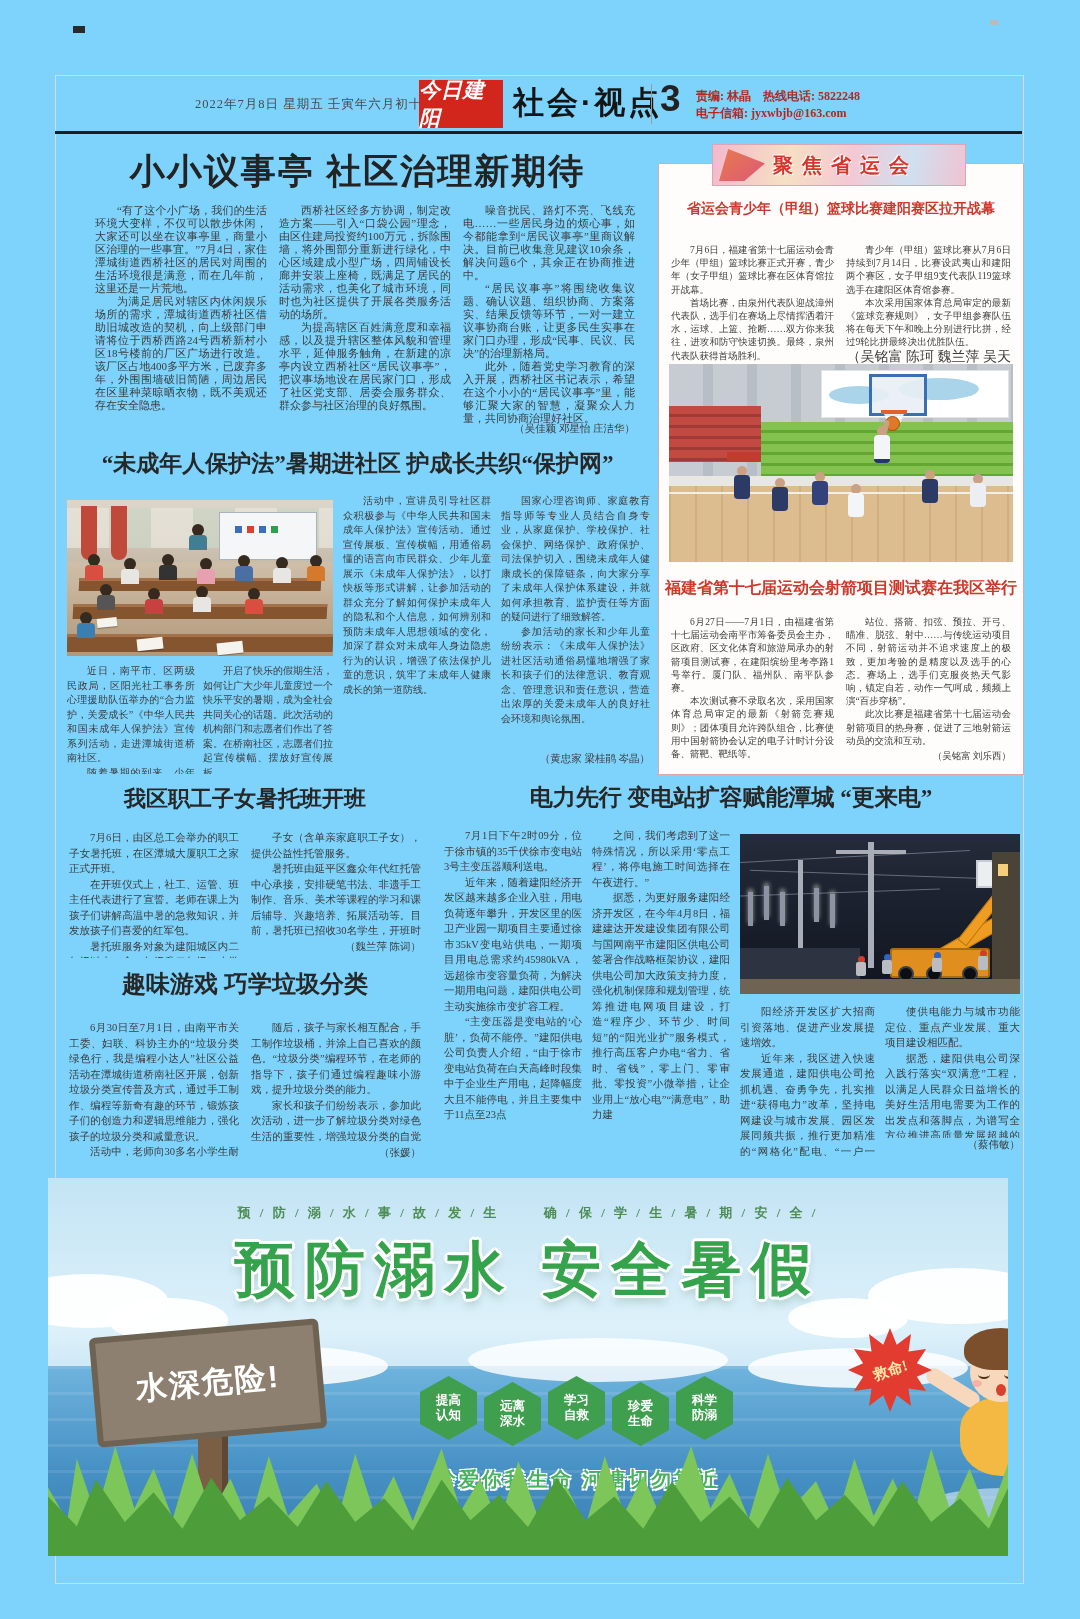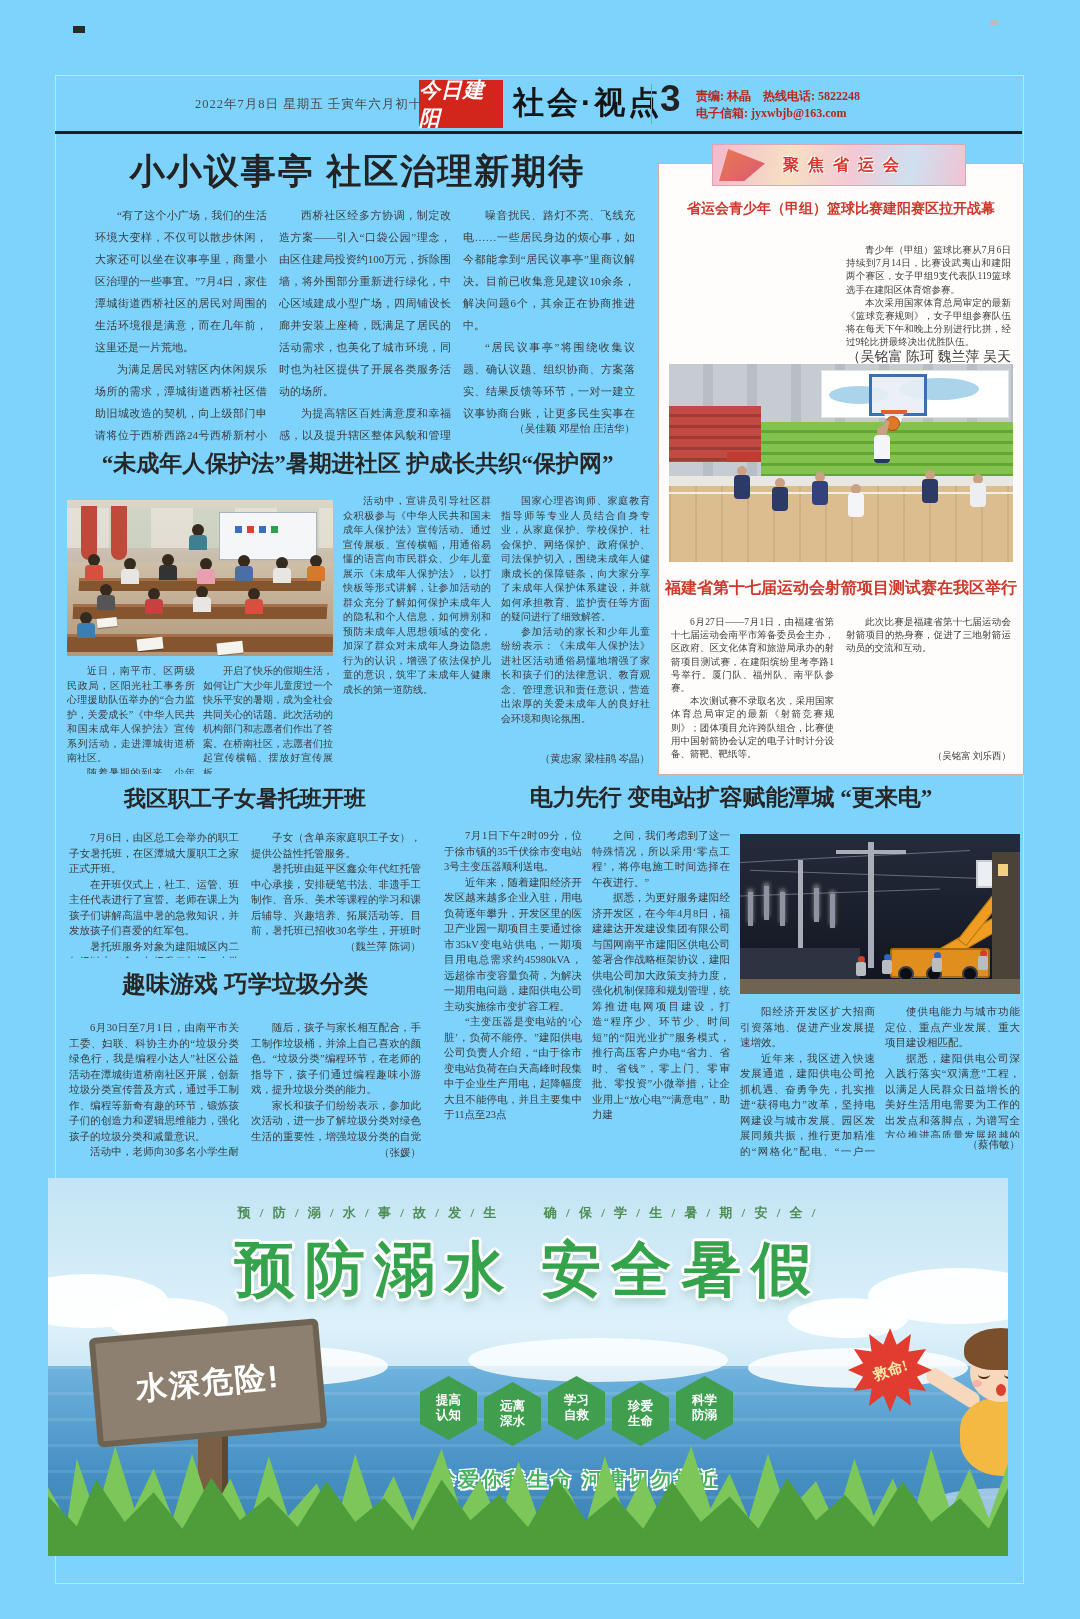--- a/index.html
+++ b/index.html
@@ -16,38 +16,38 @@
         font-size:21px;letter-spacing:1px;font-family:"Liberation Serif",serif;}
   .section{left:513px;top:82px;font-size:31px;font-weight:700;letter-spacing:3px;color:#151515;
         font-family:"Liberation Sans",sans-serif;}
   .hdiv{left:651px;top:84px;width:1px;height:40px;background:#999;}
   .pageno{left:660px;top:78px;font-size:37px;font-weight:700;color:#222;font-family:"Liberation Sans",sans-serif;}
   .edinfo{left:696px;top:88px;font-size:12px;font-weight:700;color:#b5271d;line-height:17px;}
   .blackrule{left:55px;top:131px;width:967px;height:3px;background:#1c1c1c;}
   
   .bt{position:absolute;text-align:justify;overflow:hidden;color:#3c3c3c;}
   .bt p{margin:0;text-indent:2em;}
-  .f11{font-size:11px;line-height:22px;}
+  .f11{font-size:11px;line-height:13px;}
   .f105{font-size:10.5px;line-height:15.5px;}
   .f10{font-size:10px;line-height:14.5px;}
   .f95{font-size:9.5px;line-height:13.2px;}
   .byline{position:absolute;text-align:right;font-size:10.5px;color:#3c3c3c;}
   .hl-sans{position:absolute;width:100%;text-align:center;font-family:"Liberation Sans",sans-serif;
         font-weight:700;color:#232323;letter-spacing:2px;}
   .hl-serif{position:absolute;width:100%;text-align:center;font-family:"Liberation Serif",serif;
         font-weight:700;color:#272727;}
   .hl-red{color:#ce382b;}
   
   .rightbox{left:658px;top:163px;width:364px;height:610px;border:1px solid #dcaaa2;background:#fffdfc;}
   .focusbanner{left:712px;top:144px;width:252px;height:40px;border:1px solid #e0a5b5;
         background:linear-gradient(100deg,#f3b9cd 0%,#f6dfc3 30%,#f3c9d4 55%,#cfe0f0 78%,#f0c3d2 100%);
         display:flex;align-items:center;justify-content:center;}
   .focusbanner .accent{position:absolute;left:6px;top:4px;width:46px;height:32px;
         background:linear-gradient(135deg,#e66a2e,#d43a63);clip-path:polygon(0 100%,20% 0,100% 45%,55% 100%);opacity:.8;}
-  .focustext{position:relative;font-size:16px;font-weight:700;color:#d6352b;letter-spacing:9px;
+  .focustext{position:relative;font-size:20px;font-weight:700;color:#d6352b;letter-spacing:9px;
         text-shadow:1px 1px 0 #fff,-1px -1px 0 #fff;margin-left:13px;}
   
   .banner{left:48px;top:1178px;width:960px;height:378px;overflow:hidden;
         background:linear-gradient(180deg,#c3e4f4 0%,#ddf1fa 40%,#bfe0f2 60%);}
   .sea{position:absolute;left:0;bottom:0;width:100%;height:190px;
         background:linear-gradient(180deg,#6fb4de 0%,#4690c4 55%,#3a7fb3 100%);}
   .sea:after{content:"";position:absolute;inset:0;
         background:repeating-linear-gradient(180deg,rgba(255,255,255,.10) 0 3px,transparent 3px 26px);}
   .cloud{position:absolute;background:#fff;border-radius:50%;opacity:.95;}
   .slogan{position:absolute;left:0;top:26px;width:100%;text-align:center;font-size:13px;
@@ -268,20 +268,24 @@
         <p>随着暑期的到来，少年儿童</p>
       </div>
     <div class="bt f10" style="left:138px;top:216px;width:130px;height:110px;">
         <p>开启了快乐的假期生活，如何让广大少年儿童度过一个快乐平安的暑期，成为全社会共同关心的话题。此次活动的机构部门和志愿者们作出了答案。在桥南社区，志愿者们拉起宣传横幅、摆放好宣传展板。</p>
       </div>
     <div class="byline" style="left:436px;top:304px;width:149px;">（黄忠家 梁桂鹃 岑晶）</div>
   </div>
 
   <div class="abs rightbox">
     <div class="hl-serif hl-red" style="top:36px;font-size:14px;letter-spacing:0;">省运会青少年（甲组）篮球比赛建阳赛区拉开战幕</div>
+    <div class="bt f95" style="left:12px;top:80px;width:163px;height:118px;">
+        <p>7月6日，福建省第十七届运动会青少年（甲组）篮球比赛正式开赛，青少年（女子甲组）篮球比赛在区体育馆拉开战幕。</p>
+        <p>首场比赛，由泉州代表队迎战漳州代表队，选手们在赛场上尽情挥洒着汗水，运球、上篮、抢断……双方你来我往，进攻和防守快速切换。最终，泉州代表队获得首场胜利。</p>
+      </div>
     <div class="bt f95" style="left:187px;top:80px;width:165px;height:104px;">
         <p>青少年（甲组）篮球比赛从7月6日持续到7月14日，比赛设武夷山和建阳两个赛区，女子甲组9支代表队119篮球选手在建阳区体育馆参赛。</p>
         <p>本次采用国家体育总局审定的最新《篮球竞赛规则》，女子甲组参赛队伍将在每天下午和晚上分别进行比拼，经过9轮比拼最终决出优胜队伍。</p>
       </div>
     <div class="byline" style="left:187px;top:184px;width:165px;font-size:14px;">（吴铭富 陈珂 魏兰萍 吴天妁）</div>
 
     <div class="photo" style="left:10px;top:200px;width:344px;height:198px;">
       <div class="bk-wall"></div>
       <div class="bk-banner"></div>
       <div class="bk-wave" style="left:160px;top:22px;width:60px;height:18px;"></div>
@@ -325,20 +329,21 @@
           <i class="ph"></i>
           <i class="pb" style="background:#eceef2;"></i>
         </span>
     </div>
     <div class="hl-serif hl-red" style="top:414px;font-size:16px;letter-spacing:0;">福建省第十七届运动会射箭项目测试赛在我区举行</div>
     <div class="bt f95" style="left:12px;top:452px;width:163px;height:150px;">
         <p>6月27日——7月1日，由福建省第十七届运动会南平市筹备委员会主办，区政府、区文化体育和旅游局承办的射箭项目测试赛，在建阳缤纷里考亭路1号举行。厦门队、福州队、南平队参赛。</p>
         <p>本次测试赛不录取名次，采用国家体育总局审定的最新《射箭竞赛规则》；团体项目允许跨队组合，比赛使用中国射箭协会认定的电子计时计分设备、箭靶、靶纸等。</p>
       </div>
     <div class="bt f95" style="left:187px;top:452px;width:165px;height:134px;">
+        <p>站位、搭箭、扣弦、预拉、开弓、瞄准、脱弦、射中……与传统运动项目不同，射箭运动并不追求速度上的极致，更加考验的是精度以及选手的心态。赛场上，选手们克服炎热天气影响，镇定自若，动作一气呵成，频频上演“百步穿杨”。</p>
         <p>此次比赛是福建省第十七届运动会射箭项目的热身赛，促进了三地射箭运动员的交流和互动。</p>
       </div>
     <div class="byline" style="left:187px;top:586px;width:165px;font-size:9.5px;">（吴铭富 刘乐西）</div>
   </div>
   <div class="abs focusbanner">
     <div class="accent"></div>
     <div class="focustext">聚焦省运会</div>
   </div>
 
   <div class="abs" style="left:65px;top:780px;width:360px;height:182px;">

